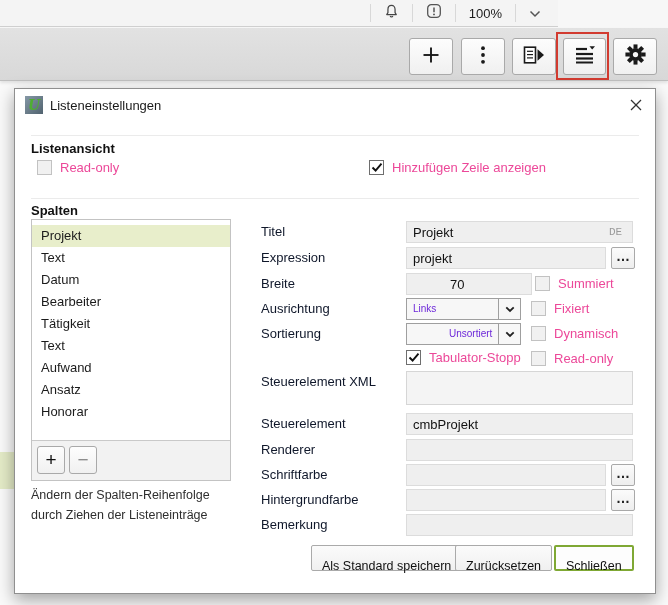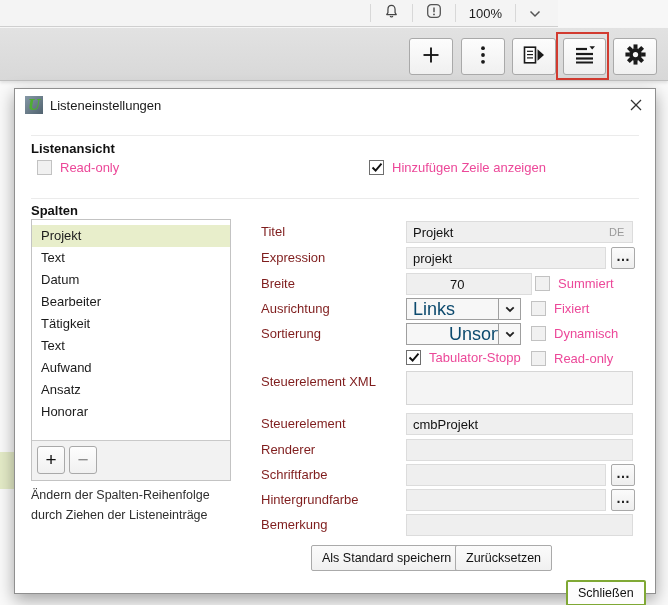--- a/index.html
+++ b/index.html
@@ -50,40 +50,40 @@
   .listitems{position:absolute;left:0;top:0;right:0;bottom:39px;padding-top:5px;overflow:hidden;}
   .li{height:22px;line-height:22px;padding-left:9px;font-size:13px;color:#1b1b1b;}
   .li.selected{background:#e8eecb;}
   .list-btnbar{position:absolute;left:0;right:0;bottom:0;height:39px;background:#f2f2f2;border-top:1px solid #c9c9c9;}
   .sqbtn{position:absolute;top:5px;width:28px;height:28px;border:1px solid #a9a9a9;border-radius:3px;
     background:linear-gradient(#fdfdfd,#f0f0f0);font-size:19px;line-height:26px;text-align:center;color:#111;box-sizing:border-box;}
   .sqbtn.dim{color:#8d8d8d;}
   .hint{position:absolute;left:16px;font-size:12.5px;color:#2e2e2e;}
 
   
-  .lbl{position:absolute;left:246px;font-size:13px;color:#7f1d1d;line-height:22px;white-space:nowrap;}
+  .lbl{position:absolute;left:246px;font-size:13px;color:#0f172a;line-height:22px;white-space:nowrap;}
   .fld{position:absolute;left:391px;height:22px;background:#efefef;border:1px solid #dcdcdc;box-sizing:border-box;
     font-family:"Liberation Sans",sans-serif;font-size:13px;color:#111;padding:0 6px;outline:none;}
   .fld.full{width:227px;}
   .fld.mid{width:200px;}
   .fld.short{width:126px;padding-left:43px;}
   .fld.tall{height:34px;background:#f4f4f4;border-color:#d6d6d6;}
   .badge{position:absolute;font-size:11px;color:#9a9a9a;}
   .dots{position:absolute;left:596px;width:24px;height:22px;border:1px solid #a9a9a9;border-radius:2px;
     background:linear-gradient(#fbfbfb,#eeeeee);box-sizing:border-box;text-align:center;line-height:16px;
     font-weight:bold;font-size:14px;color:#222;}
   .dd{position:absolute;left:391px;width:115px;height:22px;border:1px solid #9f9f9f;background:#f7f7f7;
     box-sizing:border-box;display:flex;}
-  .dd .ddtxt{flex:1;font-size:18px;color:#0c4a6e;line-height:20px;padding:0 6px;overflow:hidden;}
+  .dd .ddtxt{flex:1;font-size:10px;color:#6d28d9;line-height:20px;padding:0 6px;overflow:hidden;}
   .dd .ddchev{width:21px;border-left:1px solid #9f9f9f;display:flex;align-items:center;justify-content:center;}
 
   
   .fbtn{position:absolute;top:456px;height:26px;border:1px solid #aaaaaa;border-radius:2px;
     background:linear-gradient(#fbfbfb,#f0f0f0);font-family:"Liberation Sans",sans-serif;
-    font-size:12.5px;color:#111;padding:0 10px;line-height:24px;white-space:nowrap;}
+    font-size:12.5px;color:#111;padding:8px 10px;line-height:24px;white-space:nowrap;}
   .fbtn.primary{border:2px solid #7fa834;line-height:22px;background:#fdfdfd;}
 </style>
 </head>
 <body>
 
 <div id="screen">
 
   <div class="below-bg"></div>
   <div class="green-strip"></div>
 
@@ -245,21 +245,21 @@
     <div class="lbl" style="top:209px;">Ausrichtung</div>
     <div class="lbl" style="top:234px;">Sortierung</div>
     <div class="lbl" style="top:282px;text-align:right;">Steuerelement XML</div>
     <div class="lbl" style="top:324px;">Steuerelement</div>
     <div class="lbl" style="top:350px;">Renderer</div>
     <div class="lbl" style="top:375px;">Schriftfarbe</div>
     <div class="lbl" style="top:400px;">Hintergrundfarbe</div>
     <div class="lbl" style="top:425px;">Bemerkung</div>
 
     <input class="fld full" style="top: 132px;" value="Projekt">
-    <span class="badge" style="left:594px;top:137px;">DE</span>
+    <span class="badge" style="left:594px;top:137px;font-family:Liberation Mono, monospace;">DE</span>
 
     <input class="fld mid" style="top: 158px;" value="projekt">
     <div class="dots" style="top:158px;">…</div>
 
     <input class="fld short" style="top: 184px;" value="70">
 
     <div class="dd" style="top:209px;">
       <span class="ddtxt">Links</span>
       <span class="ddchev">
         <svg width="10" height="7" viewBox="0 0 10 7">
@@ -317,16 +317,16 @@
     <input class="fld mid" style="top: 375px;" value="">
     <div class="dots" style="top:375px;">…</div>
 
     <input class="fld mid" style="top: 400px;" value="">
     <div class="dots" style="top:400px;">…</div>
 
     <input class="fld full" style="top: 425px;" value="">
 
     <button class="fbtn" style="left:296px;">Als Standard speichern</button>
     <button class="fbtn" style="left:440px;">Zurücksetzen</button>
-    <button class="fbtn primary" style="left:551px;margin-top:35px;">Schließen</button>
+    <button class="fbtn primary" style="left:539px;">Schließen</button>
 
   </div>
 </div>
 
 </body></html>

